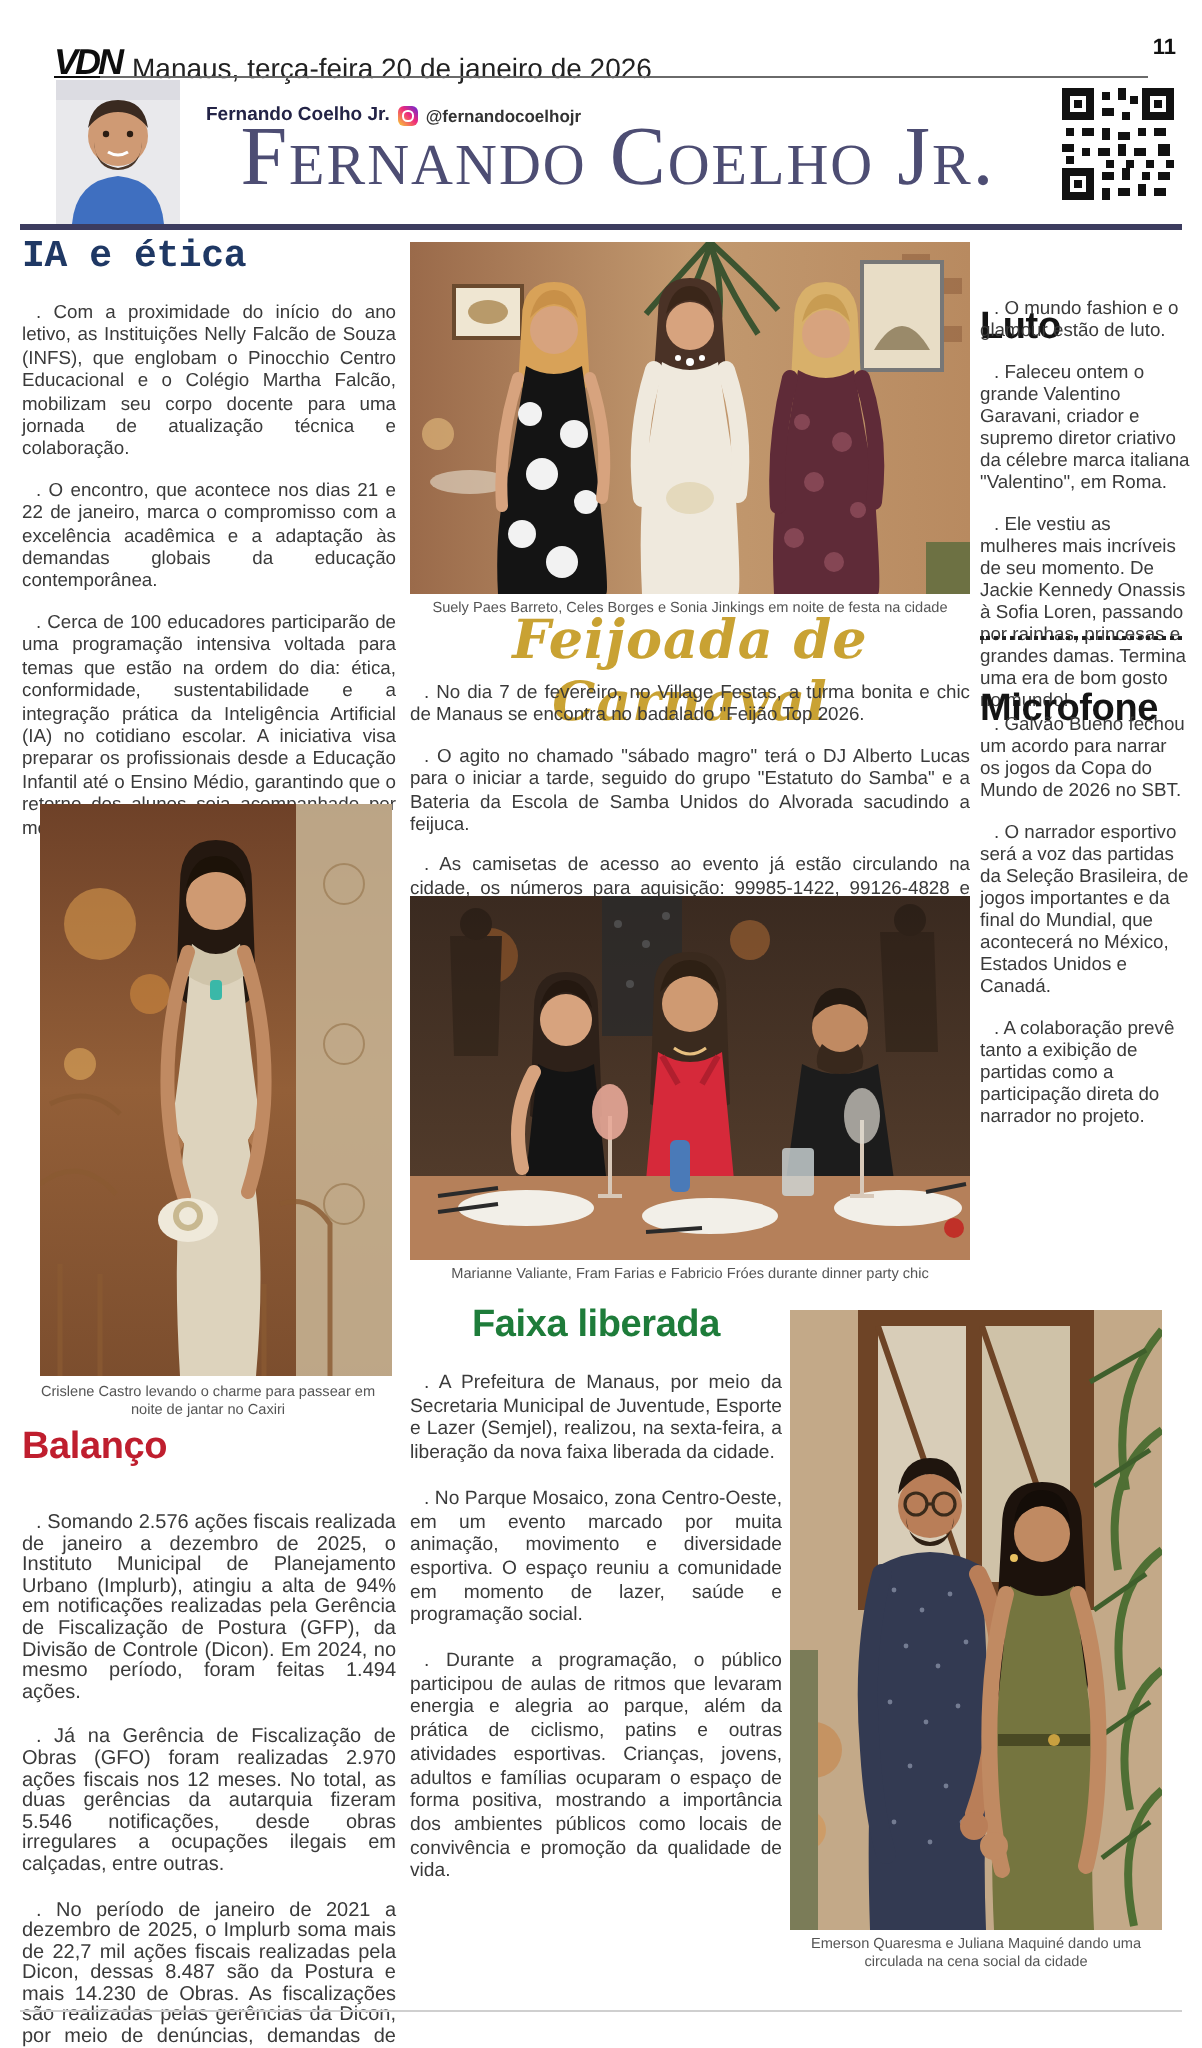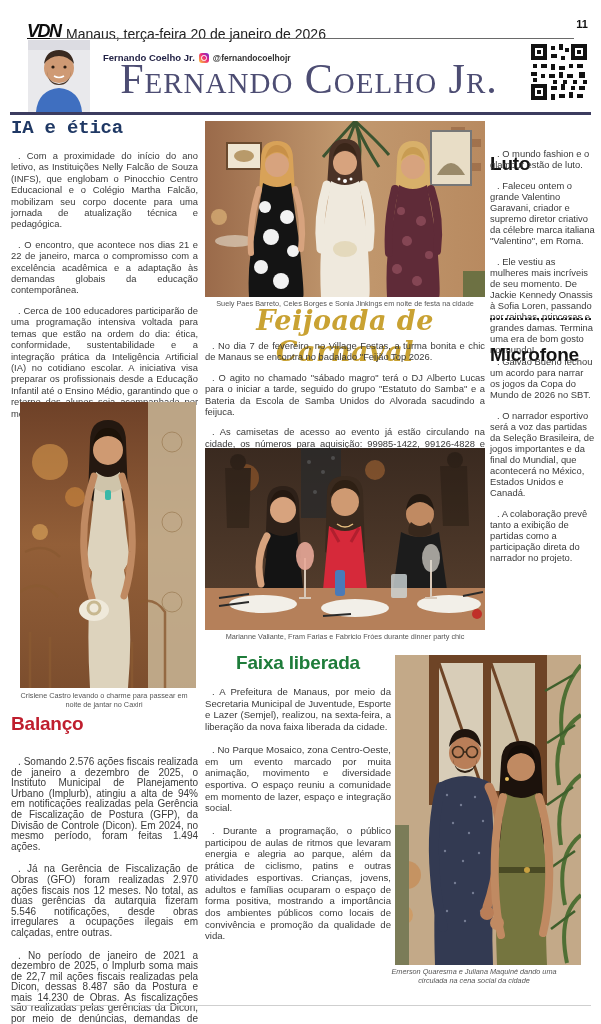--- a/index.html
+++ b/index.html
@@ -55,21 +55,21 @@
   .script-title{position:absolute;left:205px;top:305px;width:280px;margin:0;text-align:center;
         font-family:"DejaVu Serif","Liberation Serif",serif;font-style:italic;font-weight:bold;
         font-size:27px;color:#c9a233;letter-spacing:0.5px;}
   .feijoada-body{position:absolute;left:205px;top:340px;width:280px;}
   .photo2{left:205px;top:448px;width:280px;height:182px;}
   .caption2{position:absolute;left:205px;top:632px;width:280px;}
   .faixa-title{position:absolute;left:205px;top:652px;width:186px;text-align:center;}
   .faixa-body{position:absolute;left:205px;top:686px;width:186px;}
   .faixa-body p{font-size:9.6px;line-height:11.7px;margin-bottom:11px;}
   .photo4{left:395px;top:655px;width:186px;height:310px;}
-  .caption4{position:absolute;left:377px;top:967px;width:194px;font-style:italic;}
+  .caption4{position:absolute;left:391px;top:967px;width:194px;}
 
   
   .luto-title{position:absolute;left:490px;top:117px;margin-top:36px;}
   .luto-body{position:absolute;left:490px;top:148px;width:105px;}
   .luto-body p,.micro-body p{font-size:9.4px;line-height:11px;margin-bottom:10px;}
   .dotted-sep{position:absolute;left:490px;top:318px;width:101px;border-top:2px dotted #222;}
   .micro-title{position:absolute;left:490px;top:344px;}
   .micro-body{position:absolute;left:490px;top:356px;width:105px;}
 
   .footer-rule{position:absolute;left:10px;top:1005px;width:581px;height:1px;background:#cfcfcf;}
@@ -150,21 +150,21 @@
           <rect x="8" y="8" width="4" height="4"></rect>
           <rect x="48" y="8" width="4" height="4"></rect>
           <rect x="8" y="48" width="4" height="4"></rect>
         </g>
     </svg>
   </div>
   <div class="masthead-rule"></div>
 
   <h2 class="col-title t-navy ia-title">IA e ética</h2>
   <div class="body ia-body">
-    <p>. Com a proximidade do início do ano letivo, as Instituições Nelly Falcão de Souza (INFS), que englobam o Pinocchio Centro Educacional e o Colégio Martha Falcão, mobilizam seu corpo docente para uma jornada de atualização técnica e pedagógica.</p>
+    <p>. Com a proximidade do início do ano letivo, as Instituições Nelly Falcão de Souza (INFS), que englobam o Pinocchio Centro Educacional e o Colégio Martha Falcão, mobilizam seu corpo docente para uma jornada de atualização técnica e colaboração.</p>
     <p>. O encontro, que acontece nos dias 21 e 22 de janeiro, marca o compromisso com a excelência acadêmica e a adaptação às demandas globais da educação contemporânea.</p>
     <p>. Cerca de 100 educadores participarão de uma programação intensiva voltada para temas que estão na ordem do dia: ética, conformidade, sustentabilidade e a integração prática da Inteligência Artificial (IA) no cotidiano escolar. A iniciativa visa preparar os profissionais desde a Educação Infantil até o Ensino Médio, garantindo que o retorno dos alunos seja acompanhado por metodologias inovadoras.</p>
   </div>
 
   <div class="photo photo3">
     <svg width="176" height="286" viewBox="0 0 176 286">
       <defs>
         <linearGradient id="p3bg" x1="0" y1="0" x2="0" y2="1">
           <stop offset="0" stop-color="#6e4128"></stop>
             <stop offset="0.5" stop-color="#935f38"></stop>
@@ -375,21 +375,21 @@
           <path d="M258 148 L278 144"></path>
         </g>
       <circle cx="272" cy="166" r="5" fill="#c03028"></circle>
     </svg>
   </div>
   <div class="caption caption2">Marianne Valiante, Fram Farias e Fabricio Fróes durante dinner party chic</div>
 
   <h2 class="col-title t-green faixa-title">Faixa liberada</h2>
   <div class="body faixa-body">
     <p>. A Prefeitura de Manaus, por meio da Secretaria Municipal de Juventude, Esporte e Lazer (Semjel), realizou, na sexta-feira, a liberação da nova faixa liberada da cidade.</p>
-    <p>. No Parque Mosaico, zona Centro-Oeste, em um evento marcado por muita animação, movimento e diversidade esportiva. O espaço reuniu a comunidade em momento de lazer, espaço e integração social.</p>
+    <p>. No Parque Mosaico, zona Centro-Oeste, em um evento marcado por muita animação, movimento e diversidade esportiva. O espaço reuniu a comunidade em momento de lazer, saúde e programação social.</p>
     <p>. Durante a programação, o público participou de aulas de ritmos que levaram energia e alegria ao parque, além da prática de ciclismo, patins e outras atividades esportivas. Crianças, jovens, adultos e famílias ocuparam o espaço de forma positiva, mostrando a importância dos ambientes públicos como locais de convivência e promoção da qualidade de vida.</p>
   </div>
 
   <div class="photo photo4">
     <svg width="186" height="310" viewBox="0 0 186 310">
       <rect width="186" height="310" fill="#c3a988"></rect>
       <rect x="34" y="0" width="118" height="150" fill="#6e4426"></rect>
       <rect x="44" y="8" width="44" height="128" fill="#d8cdb8"></rect>
       <rect x="96" y="8" width="44" height="128" fill="#cfc2a8"></rect>
       <path d="M44 8 L88 136 M96 8 L140 136" stroke="#6e4426" stroke-width="3"></path>

